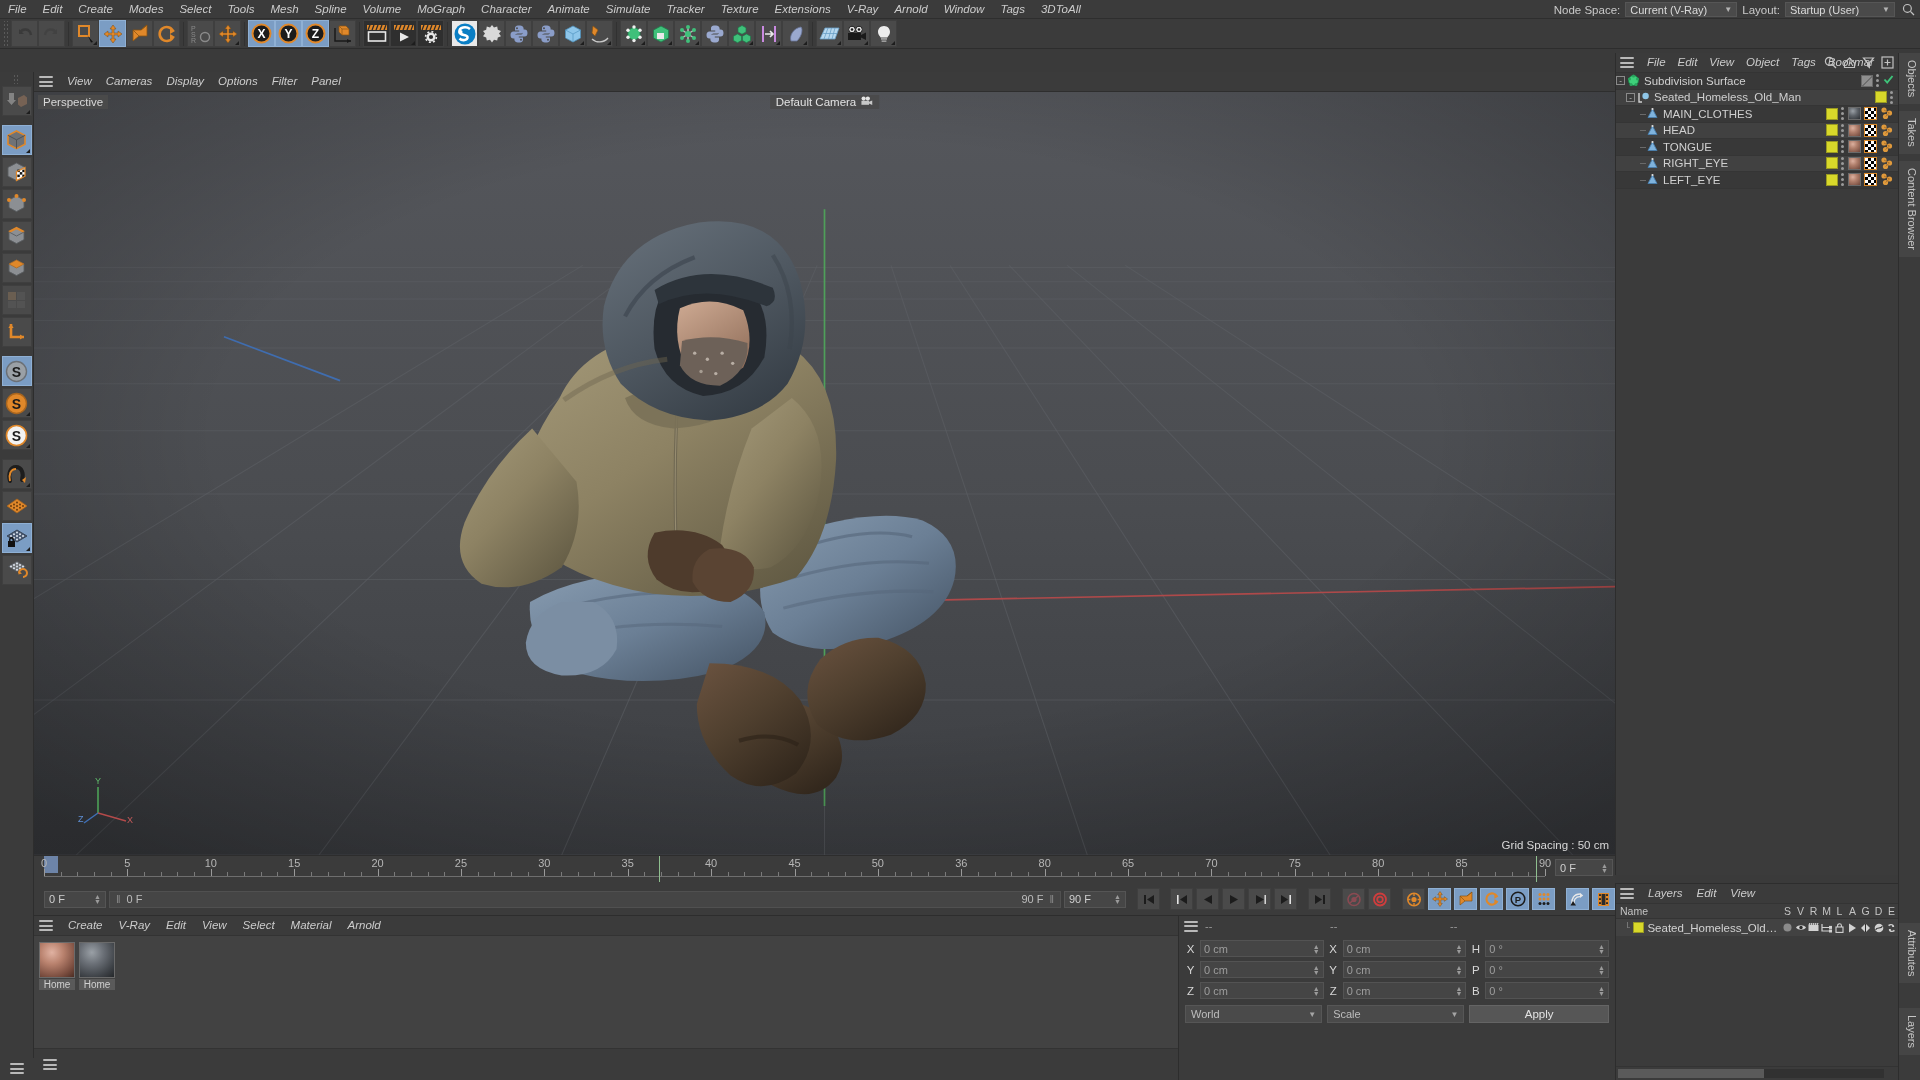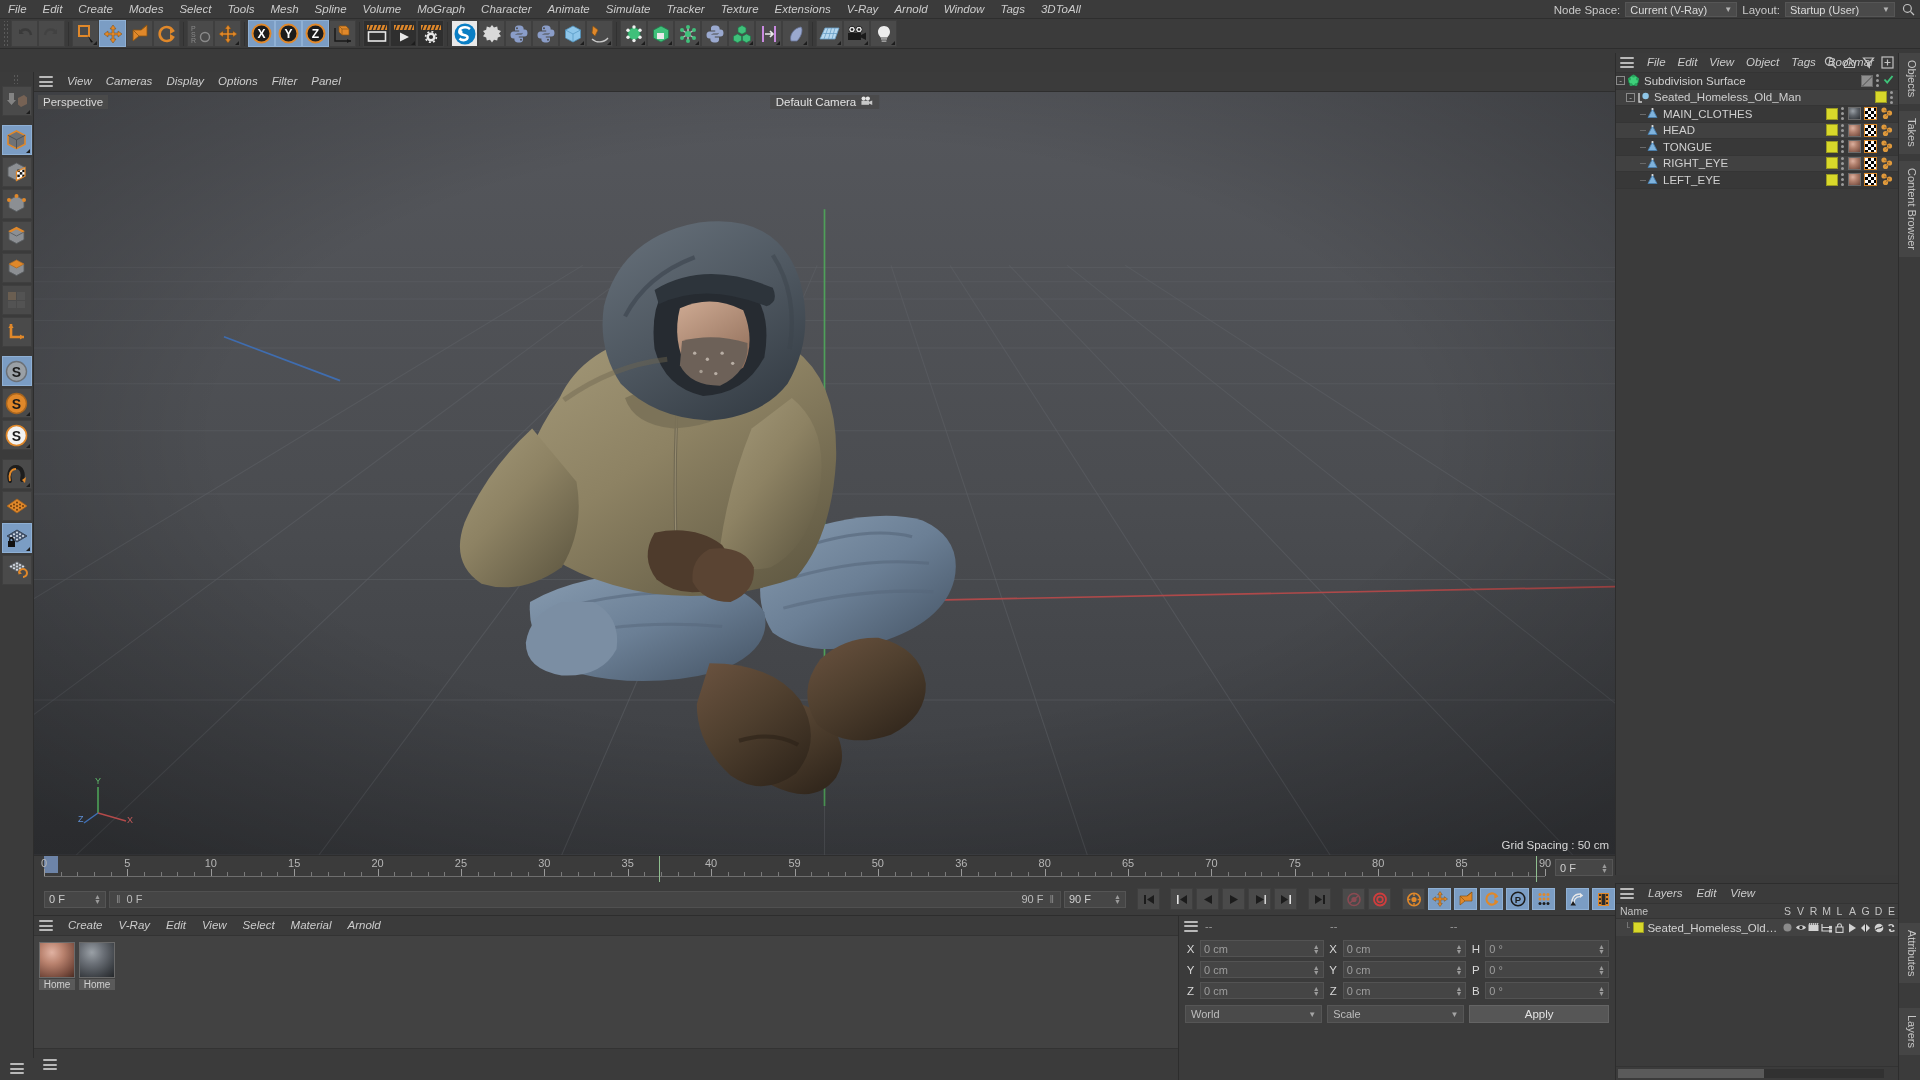--- a/index.html
+++ b/index.html
@@ -1013,21 +1013,21 @@
           <div class="tl-tick" style="left: 100%; height: 7px; background: rgb(154, 154, 154);"></div>
           <div class="tl-num" style="left: 0%;">0</div>
           <div class="tl-num" style="left: 5.55556%;">5</div>
           <div class="tl-num" style="left: 11.1111%;">10</div>
           <div class="tl-num" style="left: 16.6667%;">15</div>
           <div class="tl-num" style="left: 22.2222%;">20</div>
           <div class="tl-num" style="left: 27.7778%;">25</div>
           <div class="tl-num" style="left: 33.3333%;">30</div>
           <div class="tl-num" style="left: 38.8889%;">35</div>
           <div class="tl-num" style="left: 44.4444%; text-align: right;">40</div>
-          <div class="tl-num" style="left: 50%;">59</div>
+          <div class="tl-num" style="left: 50%;">45</div>
           <div class="tl-num" style="left: 55.5556%;">50</div>
           <div class="tl-num" style="left: 61.1111%;">36</div>
           <div class="tl-num" style="left: 66.6667%;">80</div>
           <div class="tl-num" style="left: 72.2222%;">65</div>
           <div class="tl-num" style="left: 77.7778%;">70</div>
           <div class="tl-num" style="left: 83.3333%;">75</div>
           <div class="tl-num" style="left: 88.8889%;">80</div>
           <div class="tl-num" style="left: 94.4444%;">85</div>
           <div class="tl-num" style="left: 100%;">90</div>
         </div>

